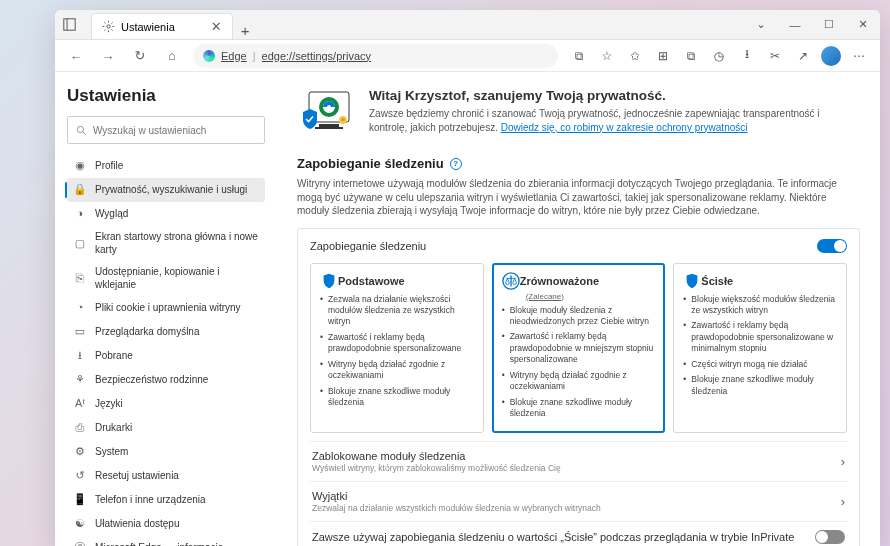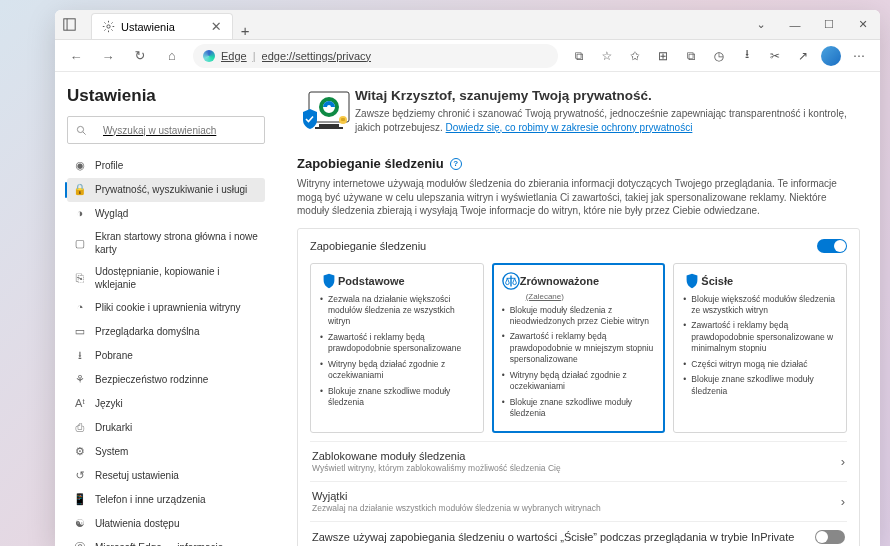--- a/index.html
+++ b/index.html
@@ -17,29 +17,29 @@
 .addrbar { height: 32px; display:flex; align-items:center; gap: 10px; padding: 0 10px; border-bottom: 1px solid #e8e8e8; }
 .nav-btn { width: 22px; height: 22px; display:flex; align-items:center; justify-content:center; color:#666; font-size: 13px; }
 .url-box { flex:1; display:flex; align-items:center; gap:6px; background:#f5f5f5; border-radius:14px; height: 24px; padding: 0 10px; font-size: 11px; color:#444;text-decoration:underline; }
 .url-box input { flex:1; border:0; background:transparent; font-size:11px; color:#444; outline:none; }
 .right-icons { display:flex; gap: 6px; align-items:center; }
 .right-icons .ic { width: 22px; height:22px; display:flex; align-items:center; justify-content:center; font-size:12px; color:#555; }
 .avatar { width: 20px; height: 20px; border-radius: 50%; background: linear-gradient(135deg,#4aa3df,#1b6ec2); }
 .content { flex:1; display:flex; overflow:hidden; }
 .sidebar { width: 222px; padding: 14px 12px; overflow-y:auto; }
 .side-title { font-size: 17px; font-weight: 600; margin-bottom: 10px; color:#222; }
-.search-box { display:flex; align-items:center; gap:16px; border:1px solid #ccc; border-radius:2px; height:26px; padding:13px 8px; margin-bottom:10px;text-decoration:underline; }
+.search-box { display:flex; align-items:center; gap:6px; border:1px solid #ccc; border-radius:2px; height:26px; padding:13px 8px; margin-bottom:10px; }
 .search-box input { flex:1; border:0; outline:0; font-size:10px; color:#555; }
 .side-list { list-style:none; }
 .side-item { display:flex; align-items:center; gap:8px; padding:5px 6px; font-size:10px; color:#333; border-radius:3px; line-height:1.25; cursor:pointer; }
 .side-item.selected { background:#eaeaea; position:relative; }
 .side-item.selected::before { content:''; position:absolute; left:-2px; top:4px; bottom:4px; width:2px; background:#0078d4; border-radius:2px; }
 .side-item .icn { width:14px; height:14px; display:flex; align-items:center; justify-content:center; color:#666; flex-shrink:0; font-size:11px; }
 .main { flex:1; overflow-y:auto; padding: 16px 20px; font-size:11px; color:#333; }
-.hero { display:flex; margin-bottom:18px; }
+.hero { display:flex; gap:14px; margin-bottom:18px; }
 .hero-illus { width:58px; height:50px; position:relative; flex-shrink:0; }
 .hero h2 { font-size:13.5px; font-weight:600; margin-bottom:4px; }
 .hero p { font-size:10px; color:#555; line-height:1.35; }
 .hero a { color:#0078d4; text-decoration:underline; }
 .sec-title { font-size:13px; font-weight:600; margin-bottom:6px; display:flex; gap:6px; align-items:center; color:#222; }
 .sec-title .info { width:12px; height:12px; border:1px solid #0078d4; border-radius:50%; font-size:8px; color:#0078d4; display:flex; align-items:center; justify-content:center; }
 .sec-desc { font-size:10px; color:#555; line-height:1.35; margin-bottom:10px; }
 .card { border:1px solid #e2e2e2; border-radius:3px; padding:10px 12px; margin-bottom:8px; }
 .card-header { display:flex; justify-content:space-between; align-items:center; font-size:11px; margin-bottom:10px; }
 .toggle { width:30px; height:14px; background:#0078d4; border-radius:8px; position:relative; }

